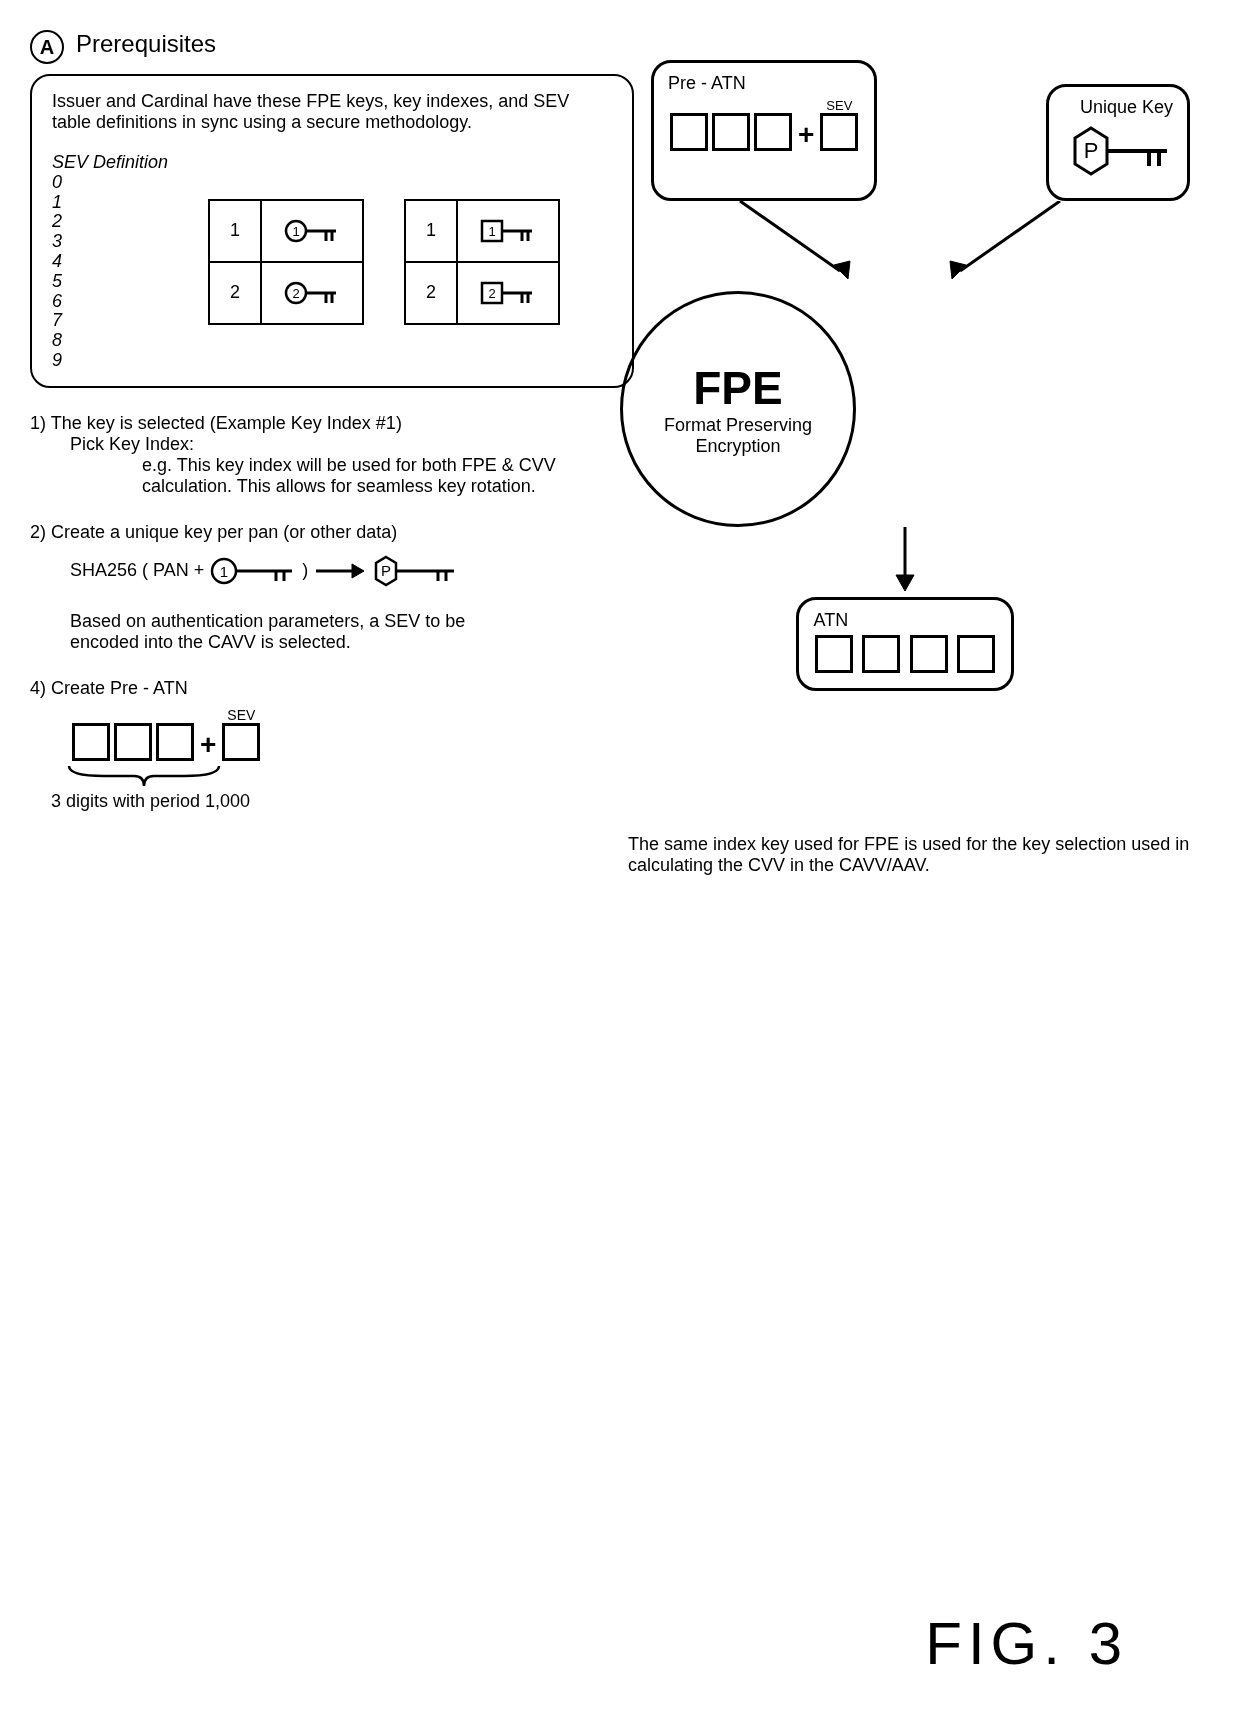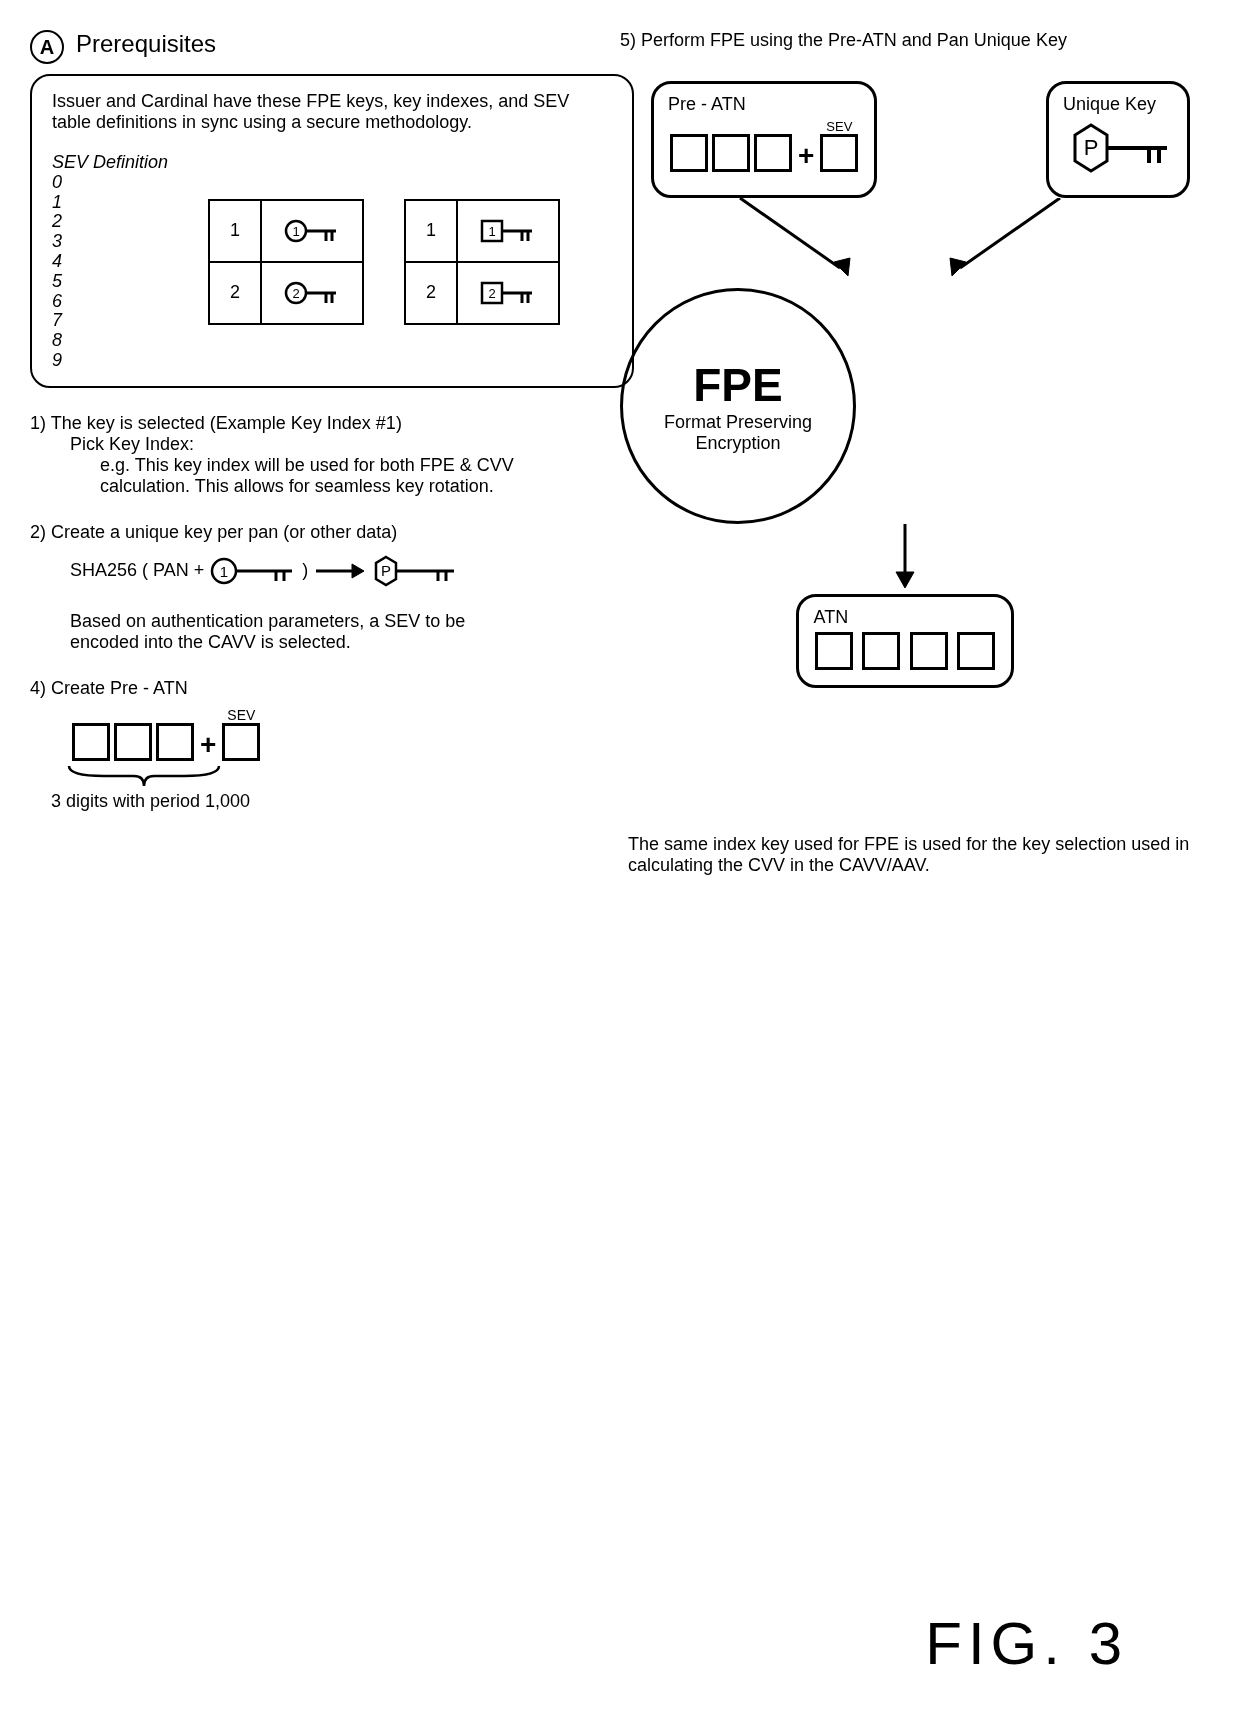--- a/index.html
+++ b/index.html
@@ -144,21 +144,21 @@
           </tr>
     </tbody>
       </table>
   </div>
 </div>
 
 <div class="section">
   <span>1)</span>
   <span>The key is selected (Example Key Index #1)</span>
   <div class="indent">Pick Key Index:</div>
-  <div class="indent" style="margin-left:70px; max-width:500px;">e.g. This key index will be used for both FPE &amp; CVV calculation. This allows for seamless key rotation.</div>
+  <div class="indent" style="margin-left:112px; max-width:500px;">e.g. This key index will be used for both FPE &amp; CVV calculation. This allows for seamless key rotation.</div>
 </div>
 
 <div class="section">
   <span>2)</span>
   <span>Create a unique key per pan (or other data)</span>
   <div class="indent" style="display:flex; align-items:center; margin-top:8px;">
     <span>SHA256 ( PAN +</span>
     <svg width="90" height="40" style="margin:0 4px;">
       <circle cx="16" cy="20" r="12" fill="none" stroke="black" stroke-width="2.5"></circle>
       <text x="16" y="26" text-anchor="middle" font-size="15">1</text>
@@ -197,42 +197,38 @@
       </div>
     </div>
     <svg width="160" height="30" style="margin-left:-6px;">
       <path d="M 5 5 Q 5 15 40 15 L 70 15 Q 80 15 80 25 Q 80 15 90 15 L 120 15 Q 155 15 155 5" fill="none" stroke="black" stroke-width="2.5"></path>
     </svg>
     <div style="margin-left:-20px; max-width:200px; text-align:right;">3 digits with period 1,000</div>
   </div>
 </div>
 
 <div style="position:absolute; left:620px; top:30px; width:570px;">
-  <div>
-    <span>5)</span>
-    <span>Perform FPE using the Pre-ATN and Pan Unique Key</span>
-  </div>
 
   <div style="display:flex; justify-content:space-between; margin-top:30px;padding-left:31px;">
 
     <div class="rounded-box">
       <div>Pre - ATN</div>
       <div style="display:flex; align-items:flex-end; margin-top:4px;">
         <span class="small-box"></span>
         <span class="small-box"></span>
         <span class="small-box"></span>
         <span class="plus">+</span>
         <div style="display:flex; flex-direction:column; align-items:center;">
           <span style="font-size:13px;">SEV</span>
           <span class="small-box"></span>
         </div>
       </div>
     </div>
 
-    <div class="rounded-box" style="text-align:left;">
+    <div class="rounded-box" style="text-align:right;margin-top:24px;">
       <div>Unique Key</div>
       <svg width="110" height="70" style="margin:0 auto;">
         <polygon points="28,10 44,20 44,46 28,56 12,46 12,20" fill="none" stroke="black" stroke-width="3"></polygon>
         <text x="28" y="40" text-anchor="middle" font-size="22">P</text>
         <line x1="44" y1="33" x2="104" y2="33" stroke="black" stroke-width="4"></line>
         <line x1="86" y1="33" x2="86" y2="48" stroke="black" stroke-width="4"></line>
         <line x1="96" y1="33" x2="96" y2="48" stroke="black" stroke-width="4"></line>
       </svg>
     </div>
   </div>

